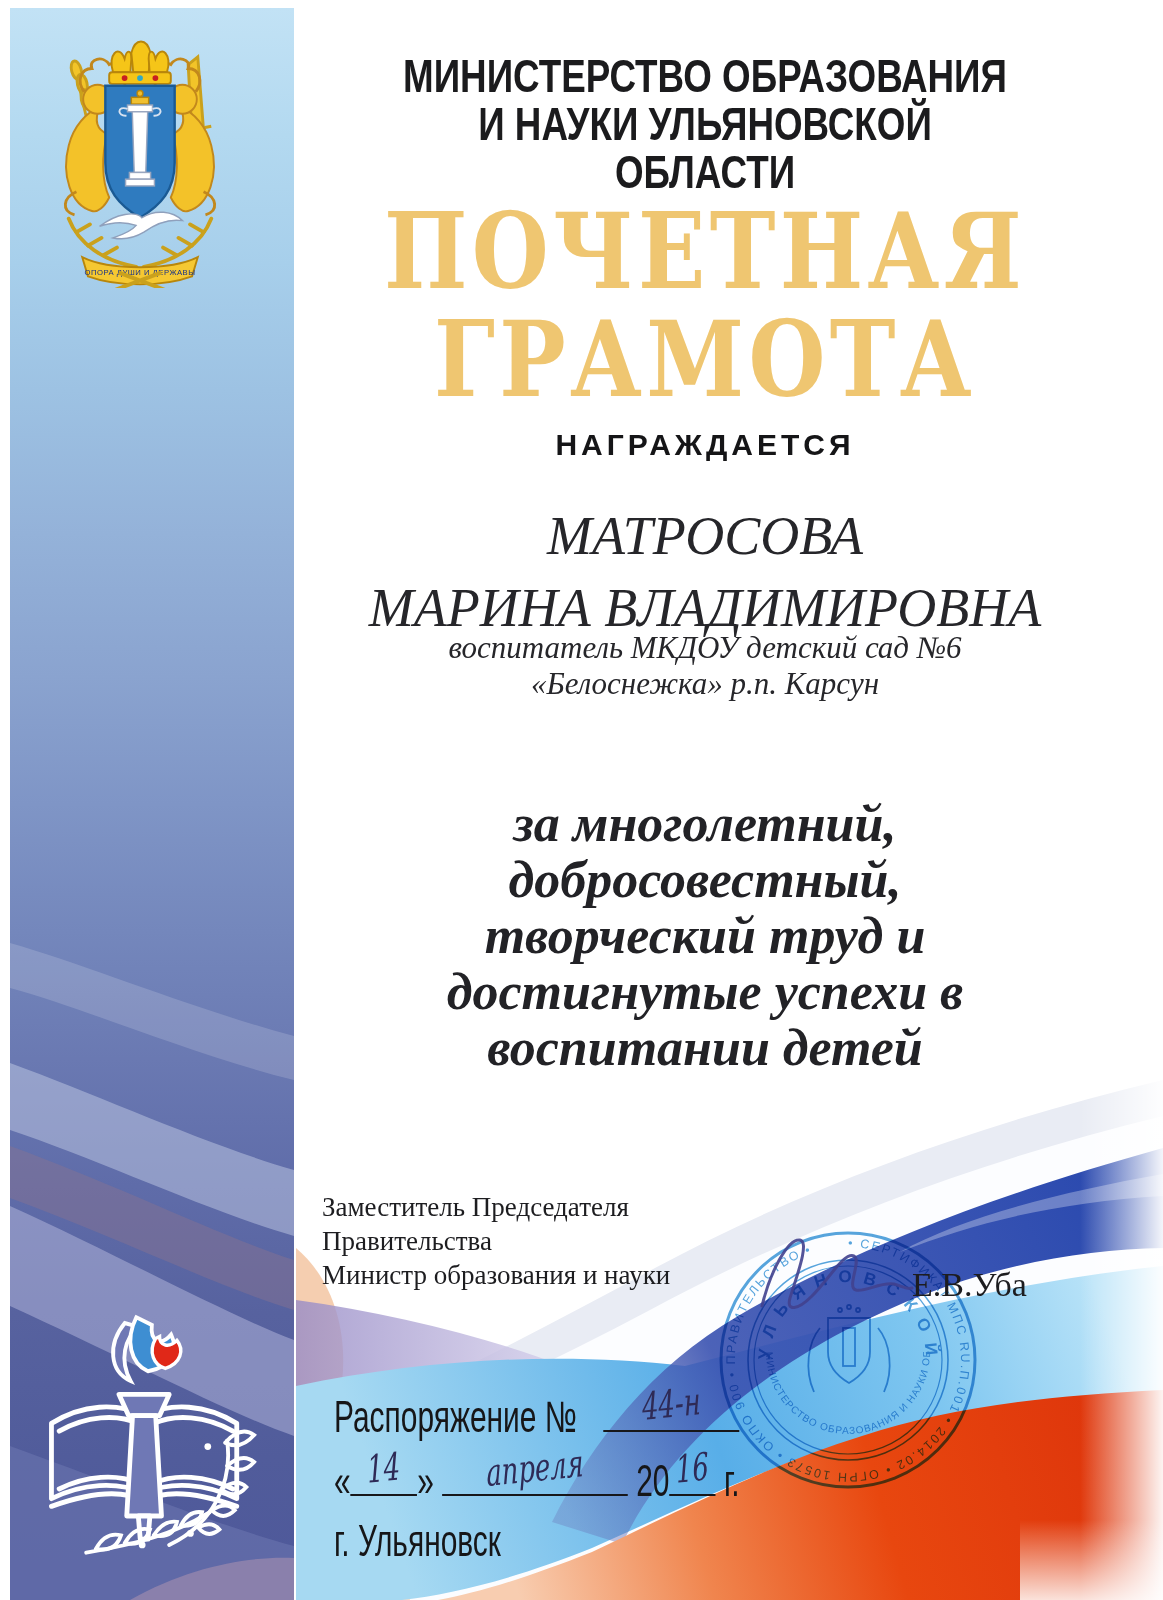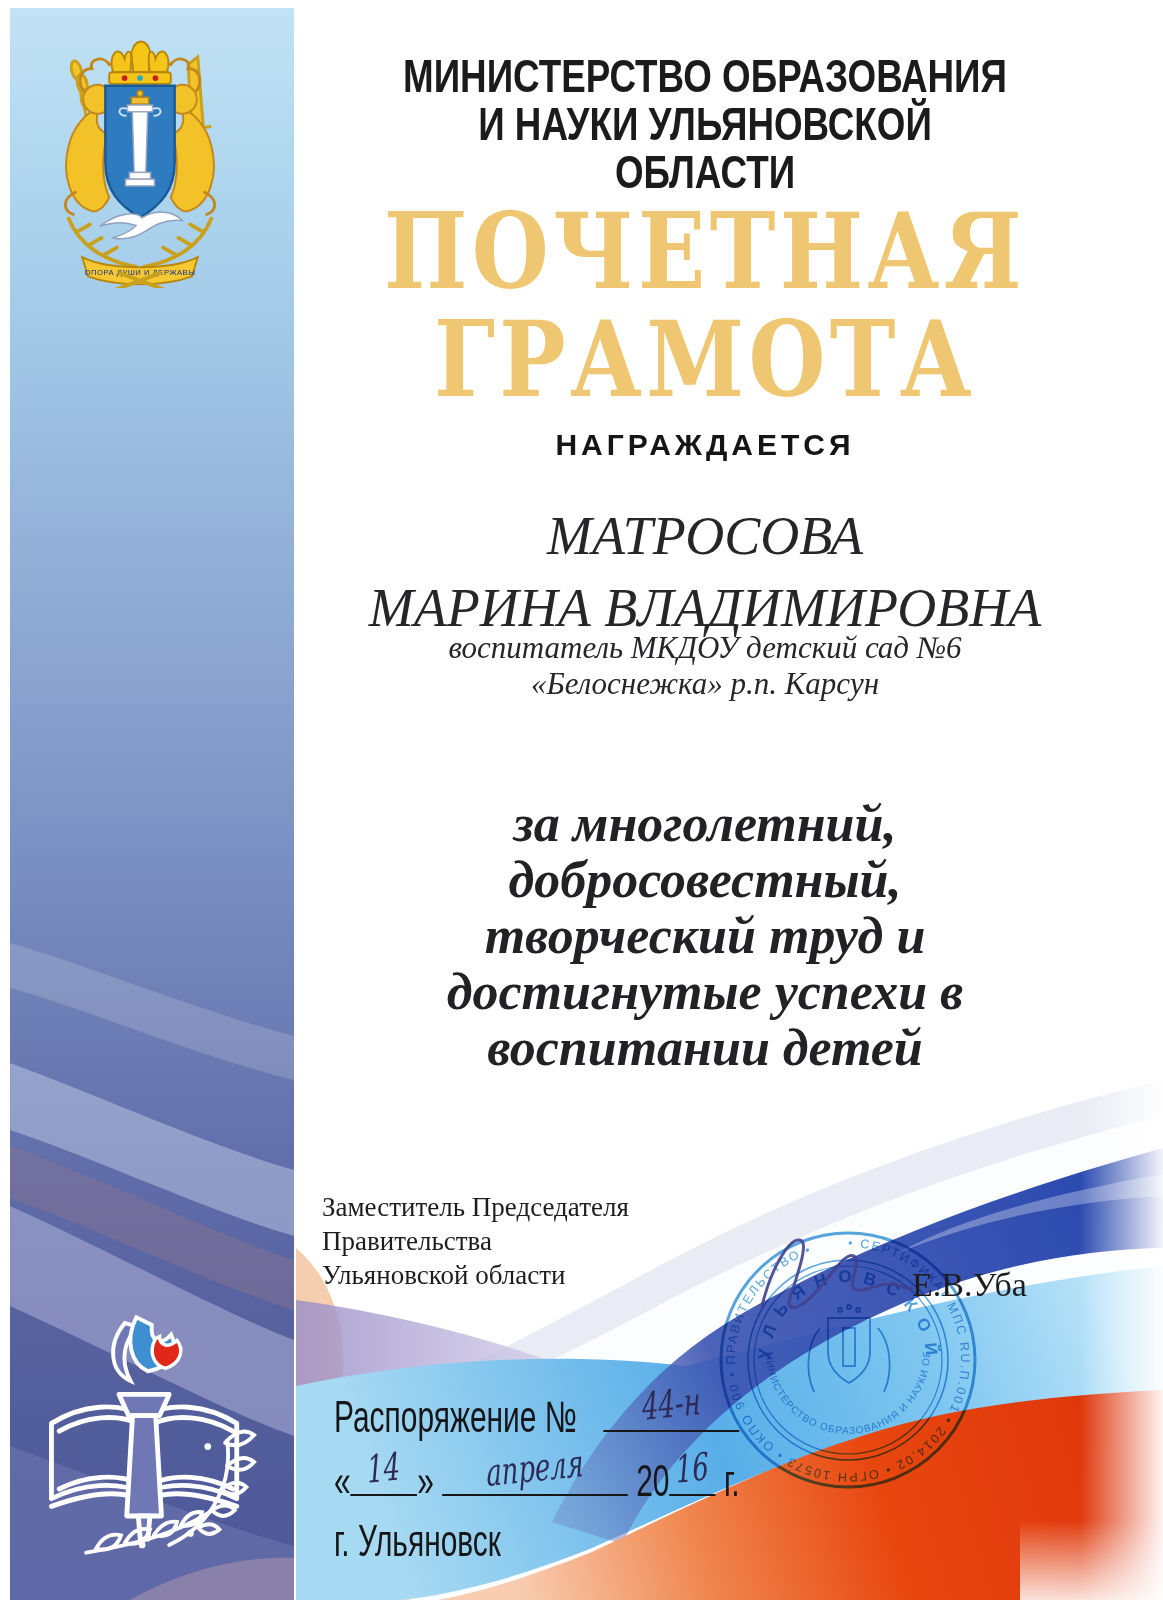--- a/index.html
+++ b/index.html
@@ -253,21 +253,21 @@
   <div class="col pos p2">«Белоснежка» р.п. Карсун</div>
 
   <div class="col cit c1">за многолетний,</div>
   <div class="col cit c2">добросовестный,</div>
   <div class="col cit c3">творческий труд и</div>
   <div class="col cit c4">достигнутые успехи в</div>
   <div class="col cit c5">воспитании детей</div>
 
   <div class="signatory">
     <div>Заместитель Председателя Правительства</div>
-    <div>Ульяновской области</div>
+    <div>Министр образования и науки</div>
   </div>
   <div class="uba">Е.В.Уба</div>
 
   <div class="narrow o1">
     <span>Распоряжение №</span>
     <span class="gap"></span>
     <span class="blank b-num"><span class="hw">44-н</span></span>
   </div>
 
   <div class="narrow o2">

